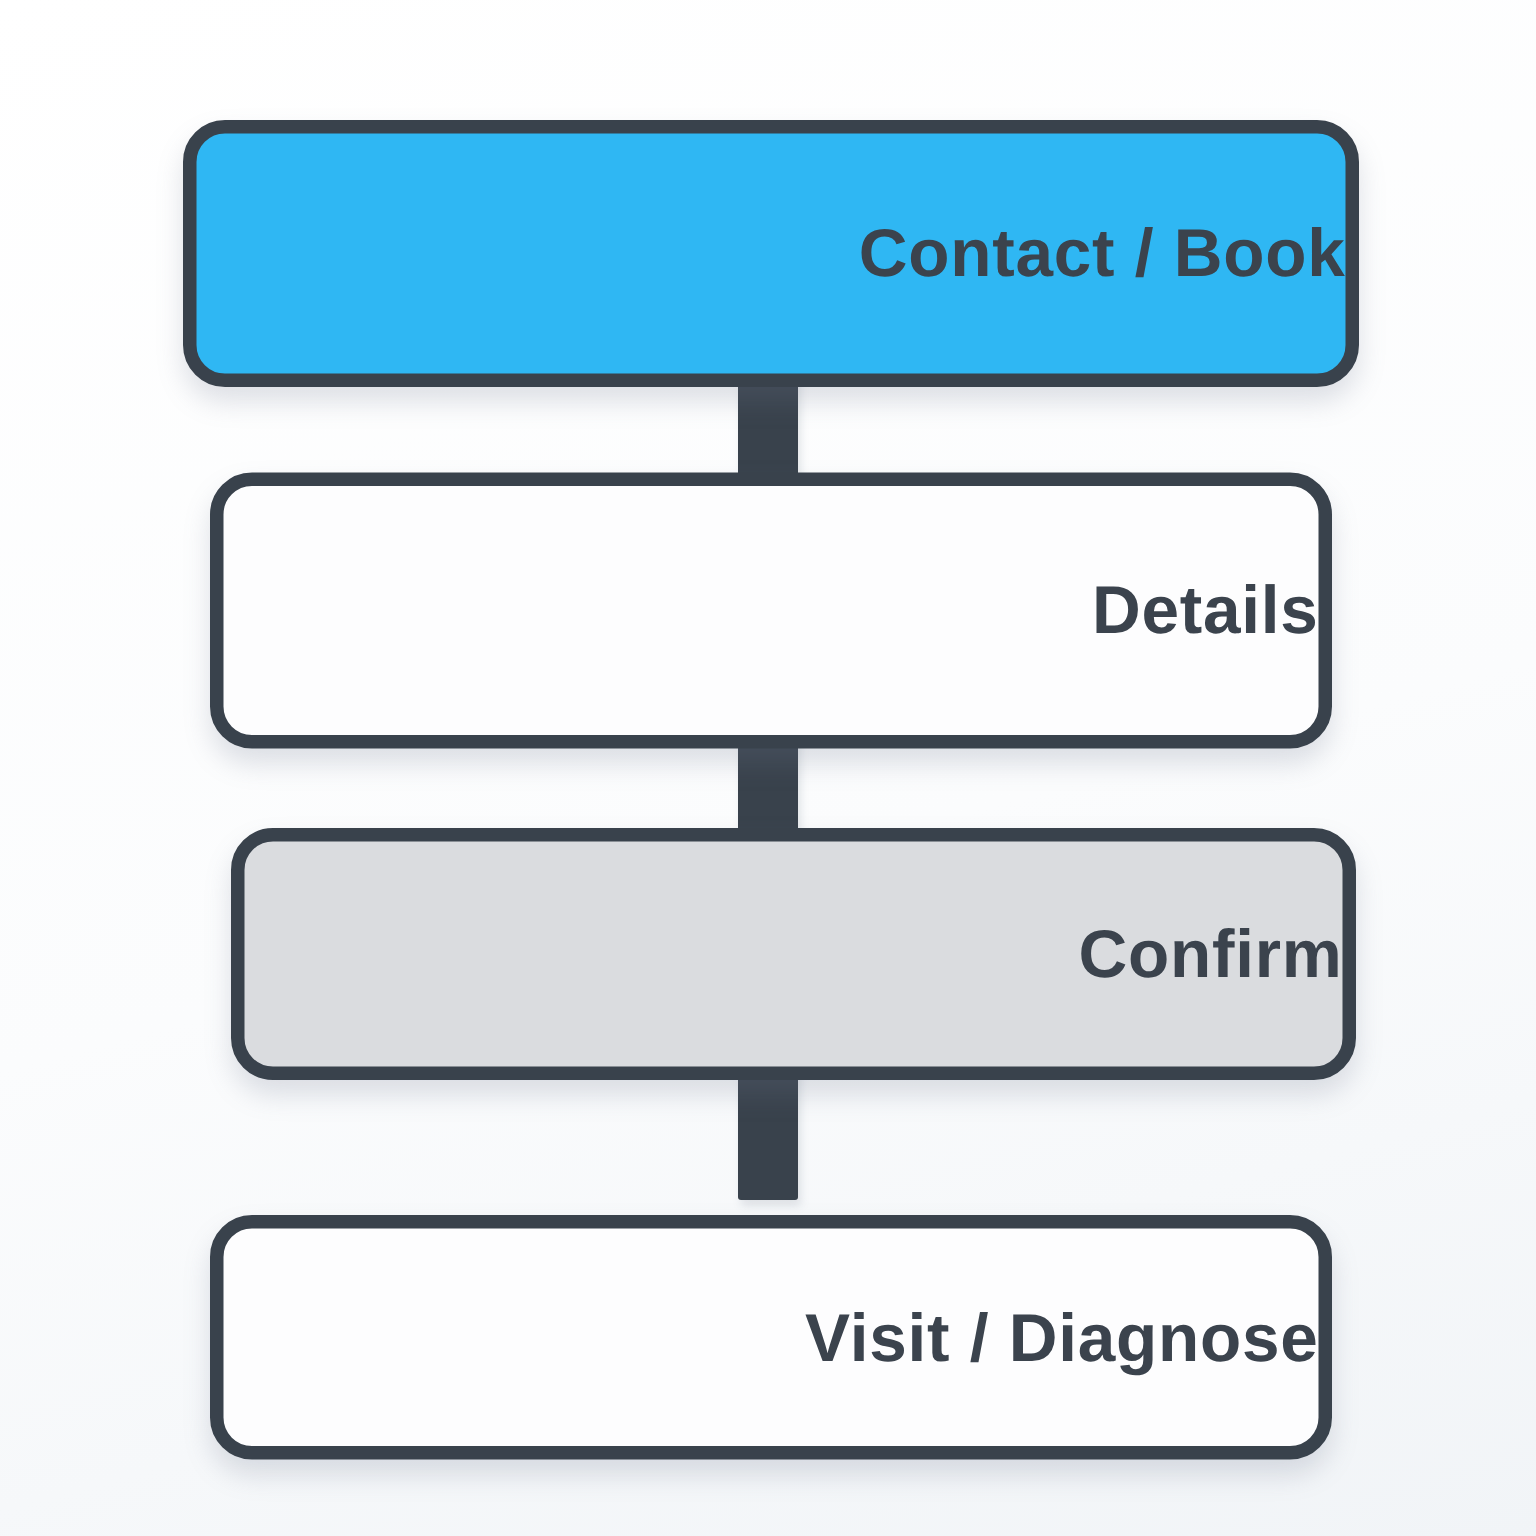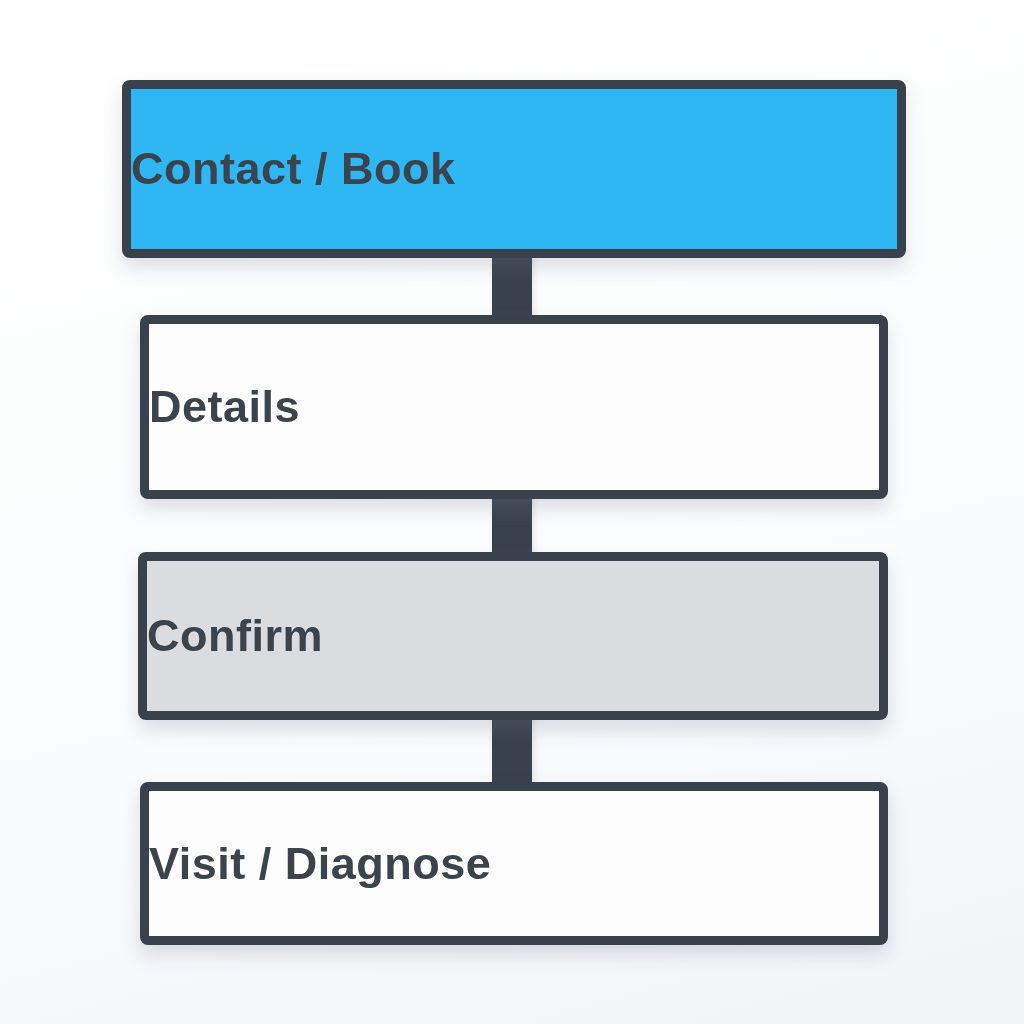--- a/index.html
+++ b/index.html
@@ -25,24 +25,24 @@
     border-radius: 2px;
     box-shadow: 2px 4px 6px rgba(110, 120, 140, 0.18);
   }
   #connector-1 { top: 230px; height: 100px; }
   #connector-2 { top: 450px; height: 120px; }
   #connector-3 { top: 695px; height: 105px; }
   .step {
     position: absolute;
     box-sizing: border-box;
     border: 9px solid #39424c;
-    border-radius: 8px;
+    border-radius: 28px;
     display: flex;
     align-items: center;
-    justify-content: flex-start;
+    justify-content: flex-end;
     box-shadow: 0 10px 18px rgba(110, 120, 140, 0.22);
   }
   #step-1 { left: 122px; top: 80px;  width: 784px; height: 178px; }
   #step-2 { left: 140px; top: 315px; width: 748px; height: 184px; }
   #step-3 { left: 138px; top: 552px; width: 750px; height: 168px; }
   #step-4 { left: 140px; top: 782px; width: 748px; height: 163px; }
   .step-label {
     font-weight: bold;
     font-size: 45px;
     letter-spacing: 0.5px;
@@ -62,21 +62,21 @@
   <div class="connector" id="connector-3" style="background-color: rgb(57, 66, 76);"></div>
 
   <div class="step" id="step-1" style="background-color: rgb(47, 183, 243); border-color: rgb(57, 66, 76);">
     <span class="step-label" style="color: rgb(59, 67, 77);">Contact / Book</span>
   </div>
 
   <div class="step" id="step-2" style="background-color: rgb(253, 253, 254); border-color: rgb(57, 66, 76);">
     <span class="step-label" style="color: rgb(59, 67, 77);">Details</span>
   </div>
 
-  <div class="step" id="step-3" style="background-color: rgb(218, 220, 223); border-color: rgb(57, 66, 76);">
+  <div class="step" id="step-3" style="background-color: rgb(218, 220, 223); border-color: rgb(57, 66, 76); margin-left: 16px;">
     <span class="step-label" style="color: rgb(59, 67, 77);">Confirm</span>
   </div>
 
-  <div class="step" id="step-4" style="background-color: rgb(253, 253, 254); border-color: rgb(57, 66, 76);">
+  <div class="step" id="step-4" style="background-color: rgb(253, 253, 254); border-color: rgb(57, 66, 76); margin-top: 28px;">
     <span class="step-label" style="color: rgb(59, 67, 77);">Visit / Diagnose</span>
   </div>
 
 </div>
 
 </body></html>

